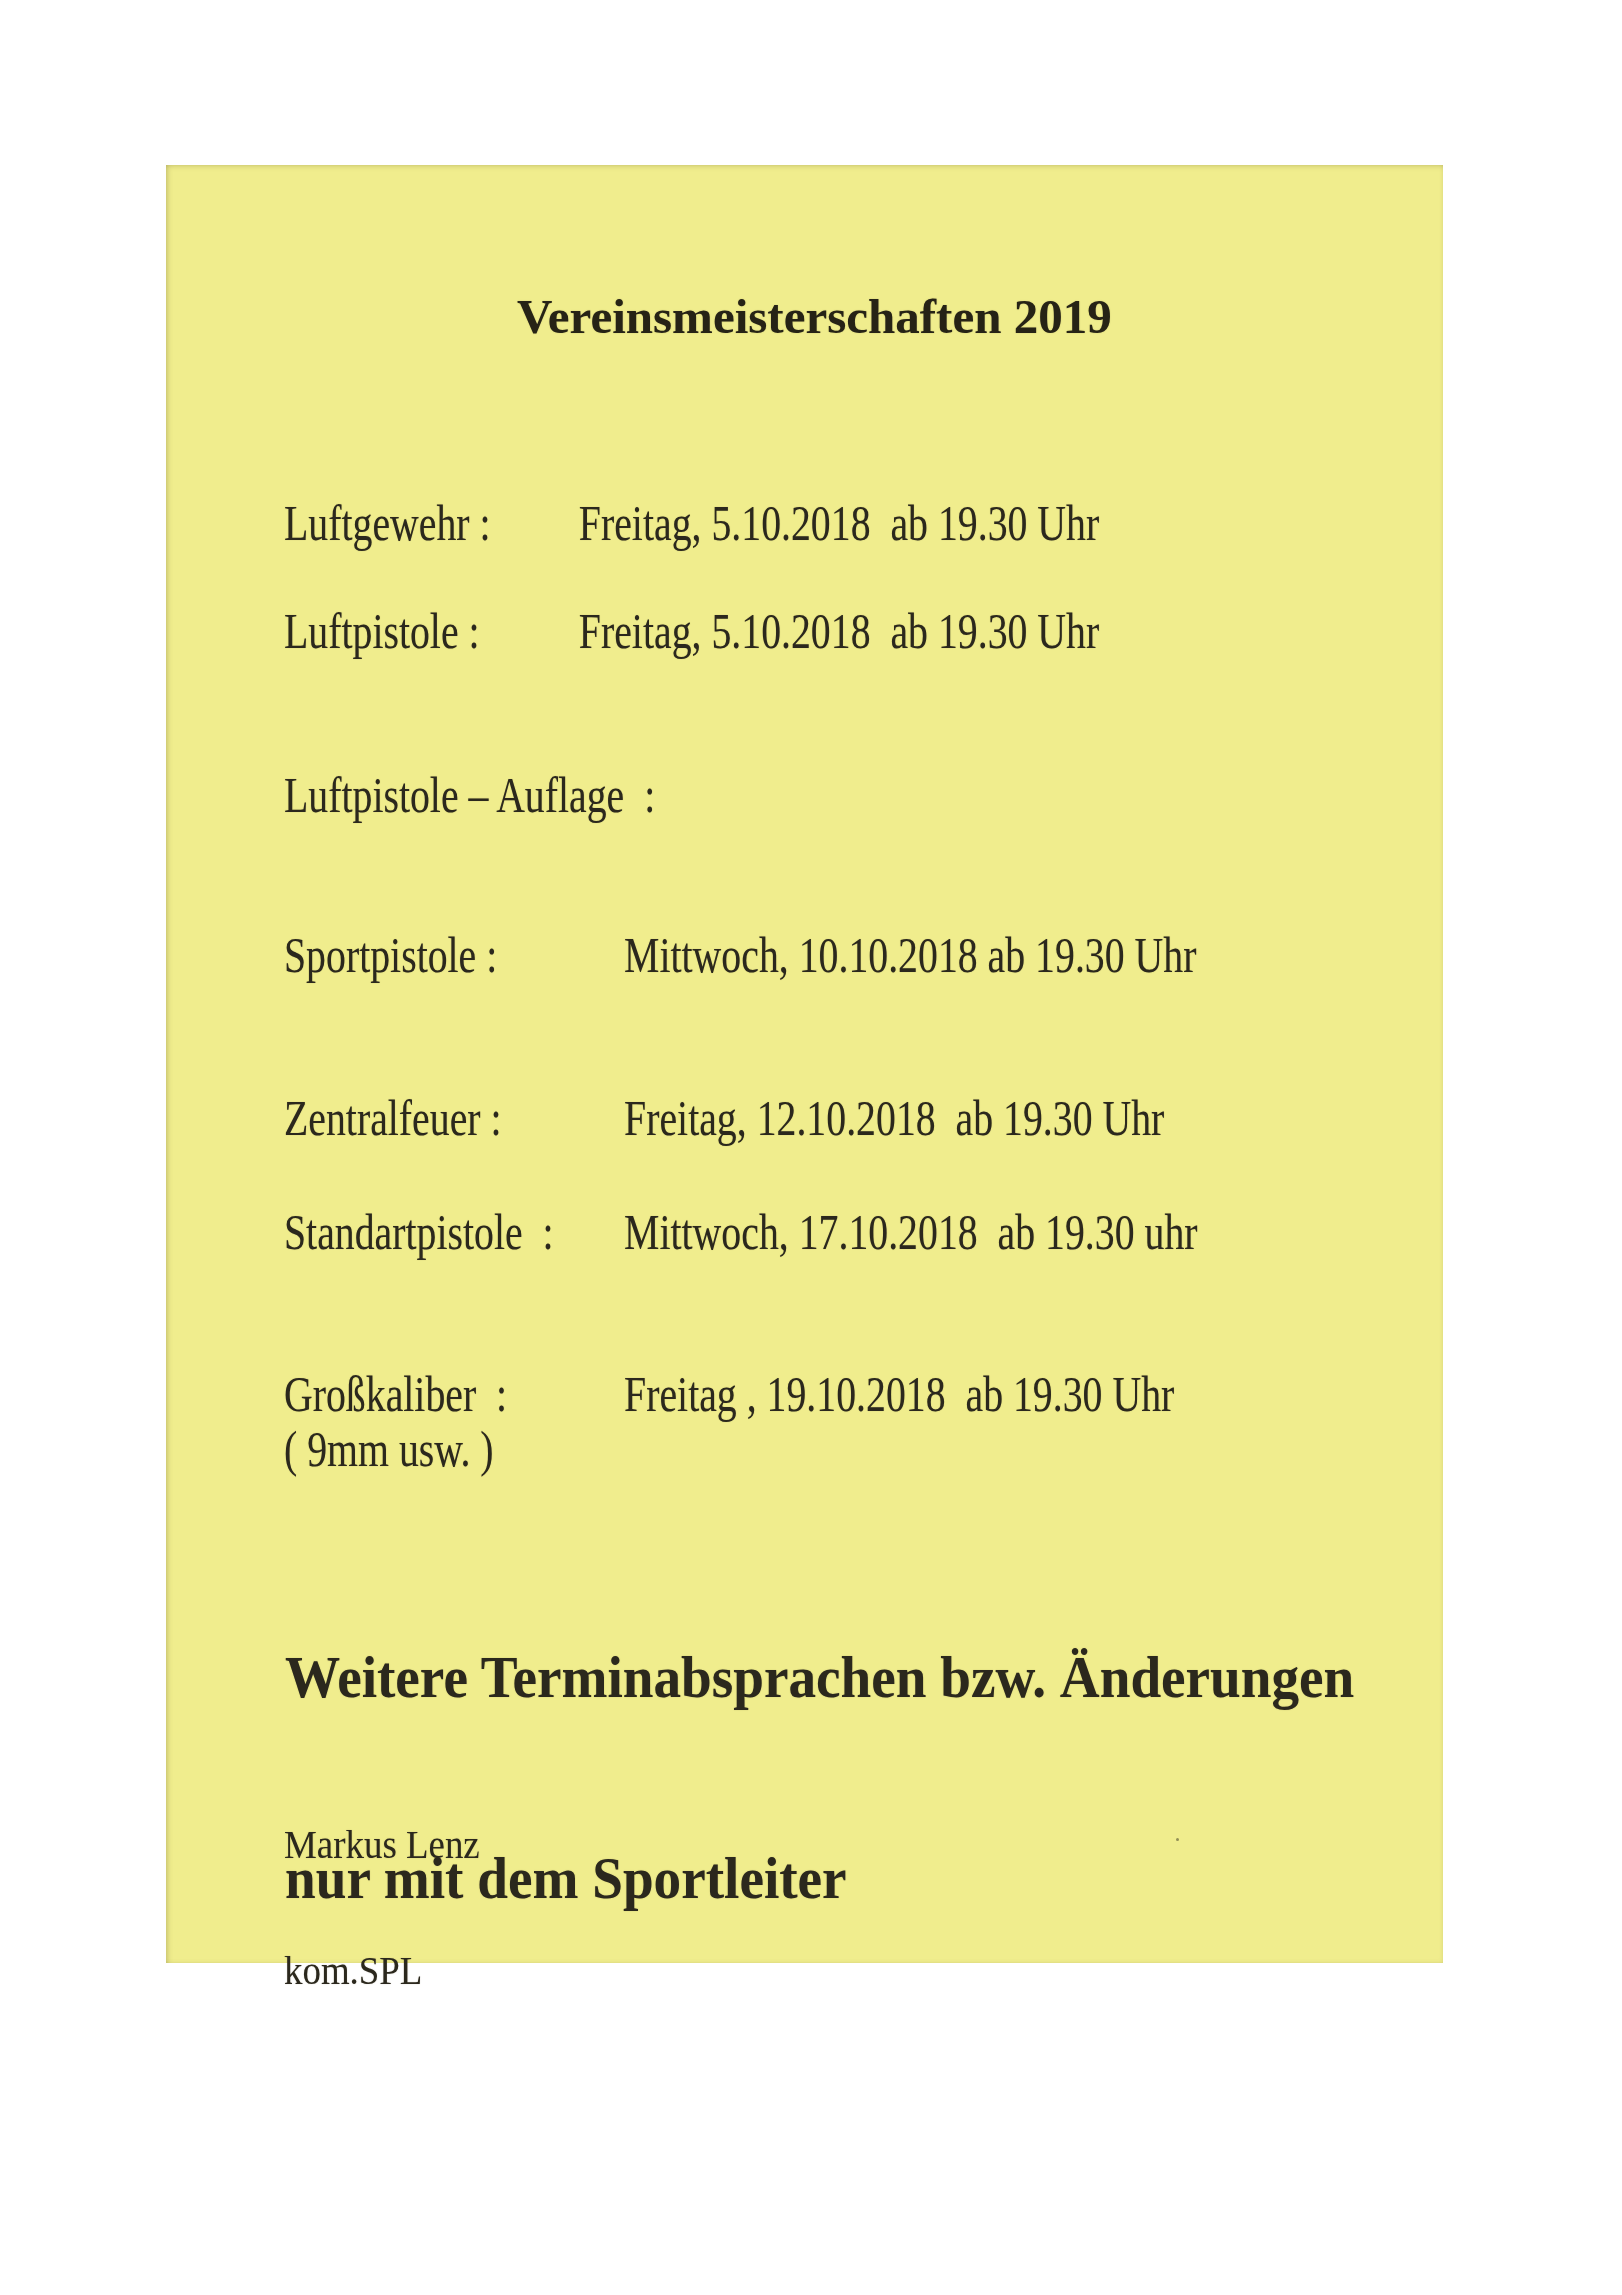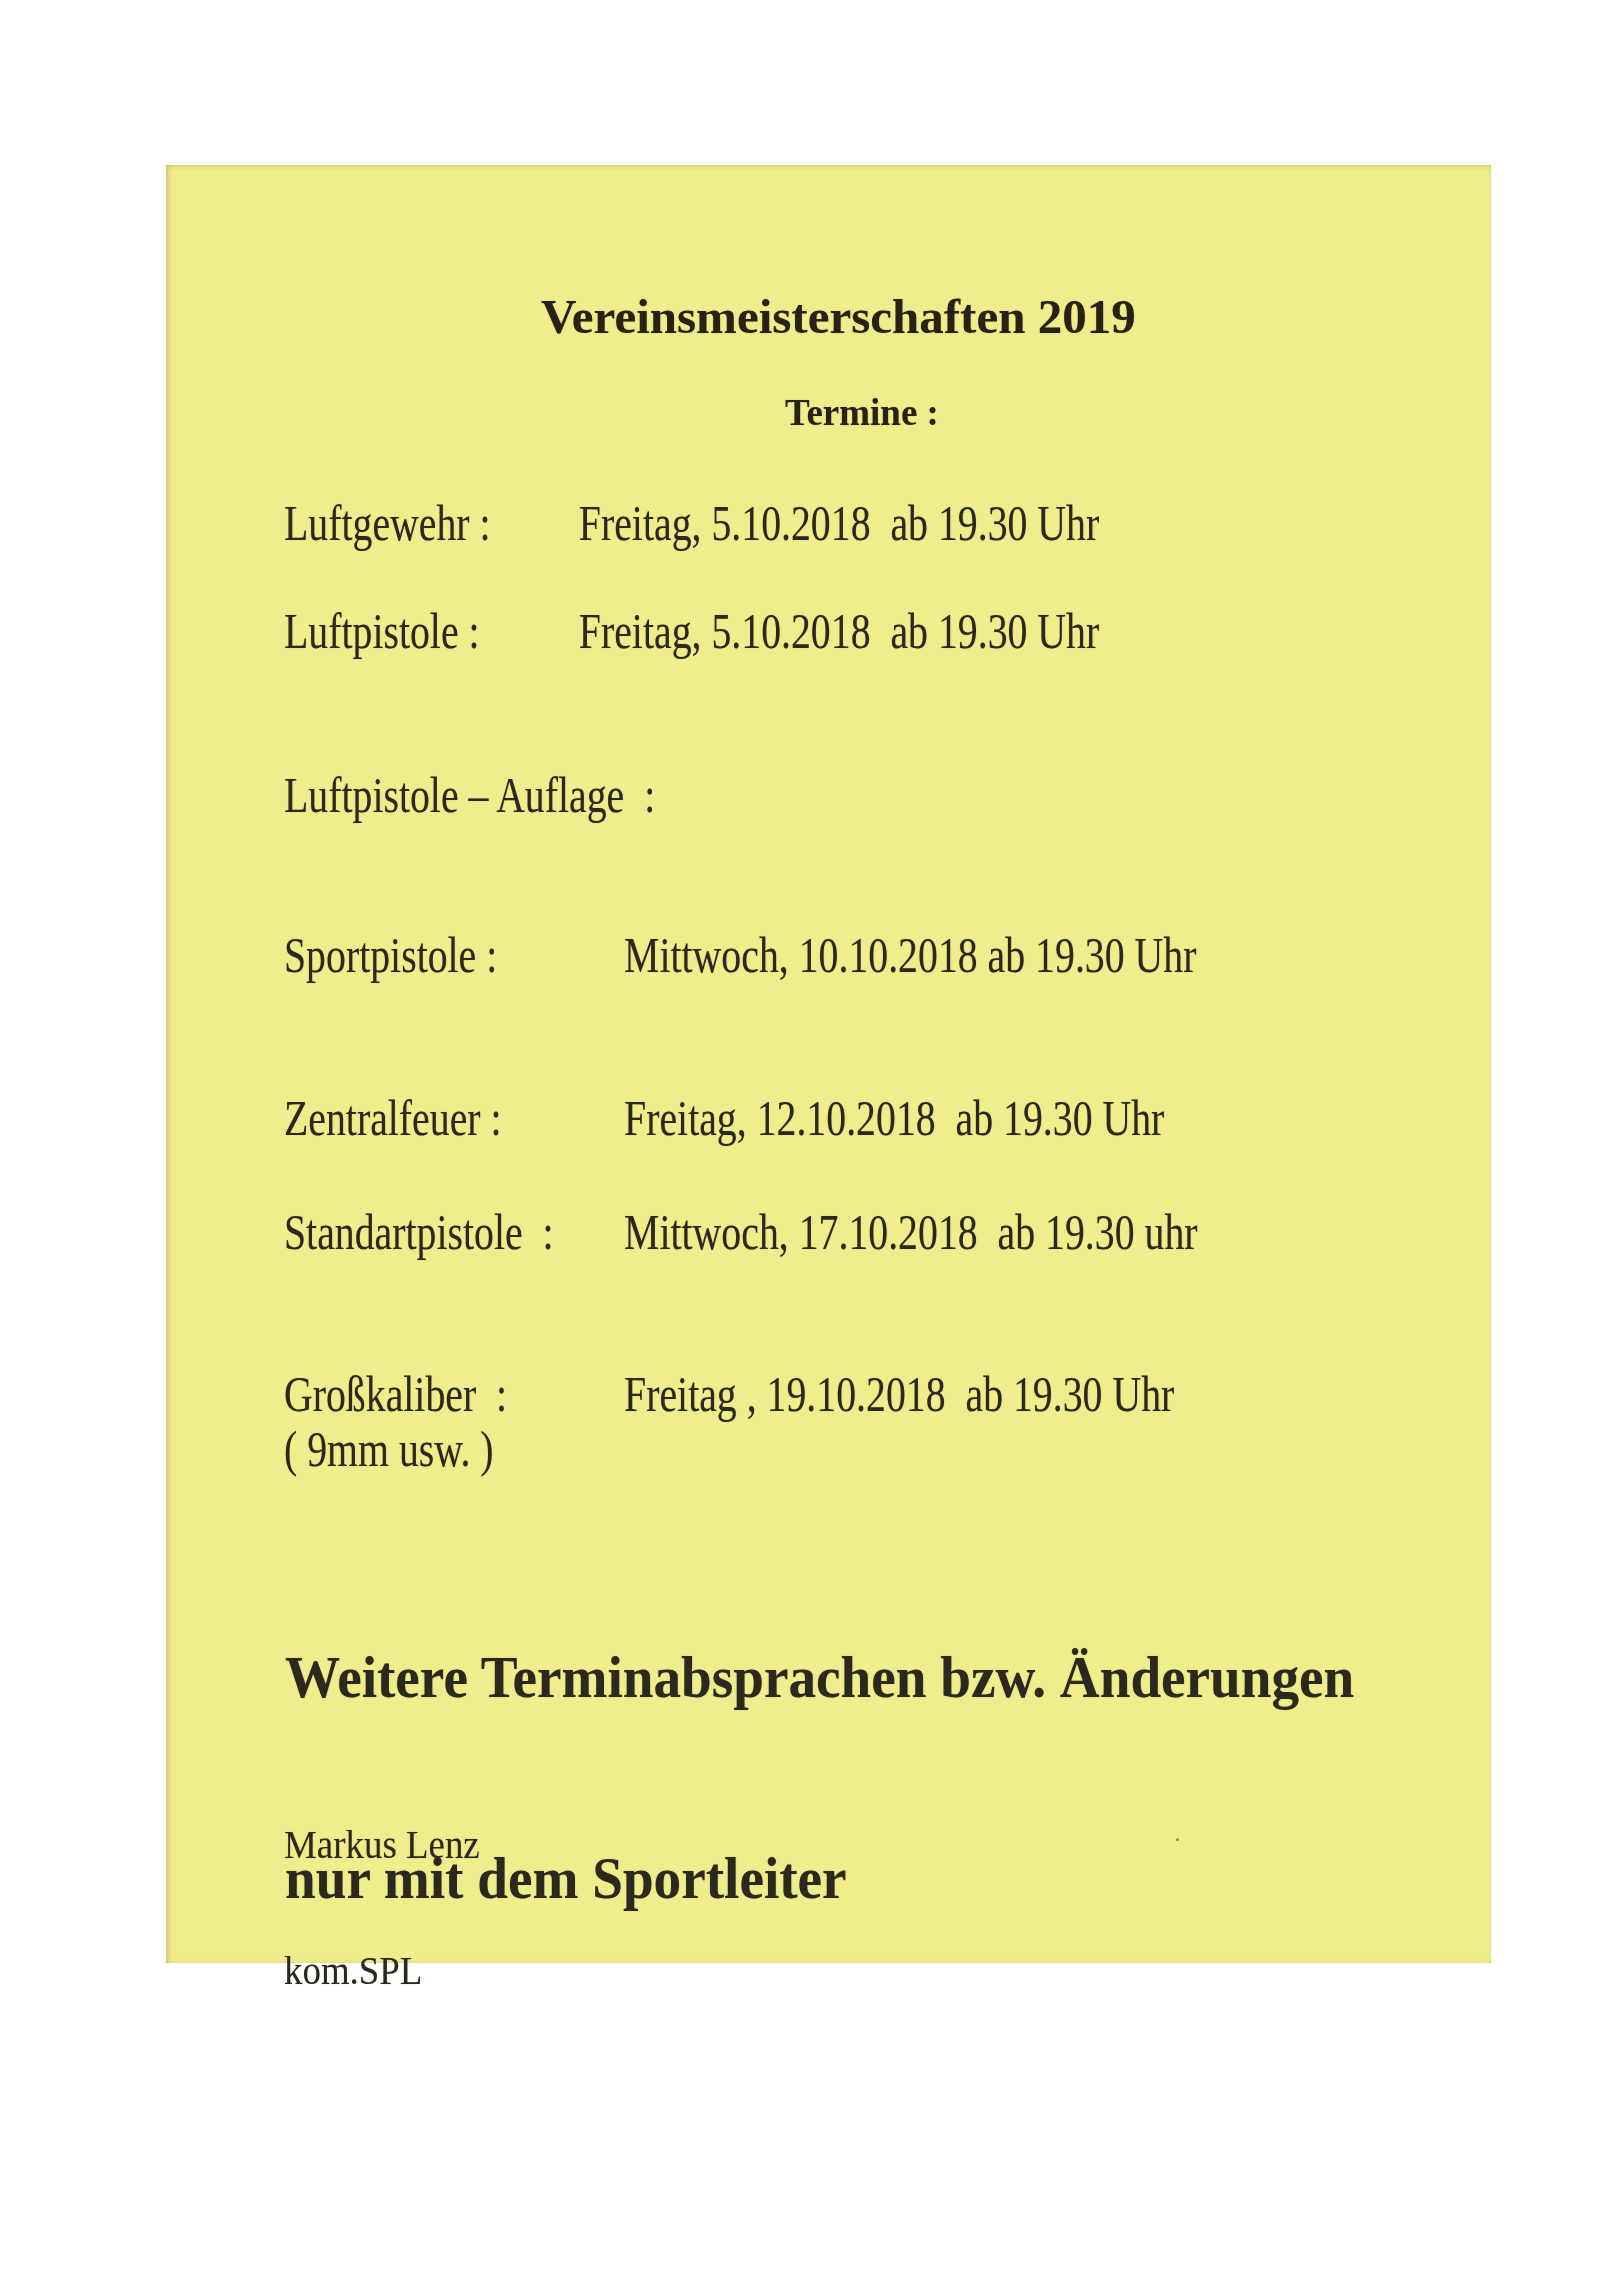--- a/index.html
+++ b/index.html
@@ -19,21 +19,20 @@
   }
   .paper {
     position: absolute;
     left: 166px;
     top: 165px;
     width: 1277px;
     height: 1798px;
     background: #f0ed8d;
     box-shadow: inset 3.3px 2.6px 6.5px -3.3px rgba(90, 85, 30, 0.45),
                 inset -2px -2px 5.2px -3.3px rgba(90, 85, 30, 0.25);
-    padding-left: 48px;
   }
   .paper * {
     color: #2b281d;
     text-shadow: 0 0 1.3px rgba(80, 70, 30, 0.30);
     white-space: pre-wrap;
   }
   .doc-title {
     position: absolute;
     top: 122px;
     left: 0;
@@ -120,21 +119,20 @@
   #note-9mm            { top: 1252px; }
 </style>
 </head>
 <body>
 
 <div class="scan-page">
   <div class="paper">
 
     <div class="doc-title">Vereinsmeisterschaften 2019</div>
 
-    <div class="doc-subtitle">Termine :</div>
 
     <div class="row short" id="row-luftgewehr">
       <span class="label">Luftgewehr :</span>
       <span class="date">Freitag, 5.10.2018  ab 19.30 Uhr</span>
     </div>
 
     <div class="row short" id="row-luftpistole">
       <span class="label">Luftpistole :</span>
       <span class="date">Freitag, 5.10.2018  ab 19.30 Uhr</span>
     </div>

